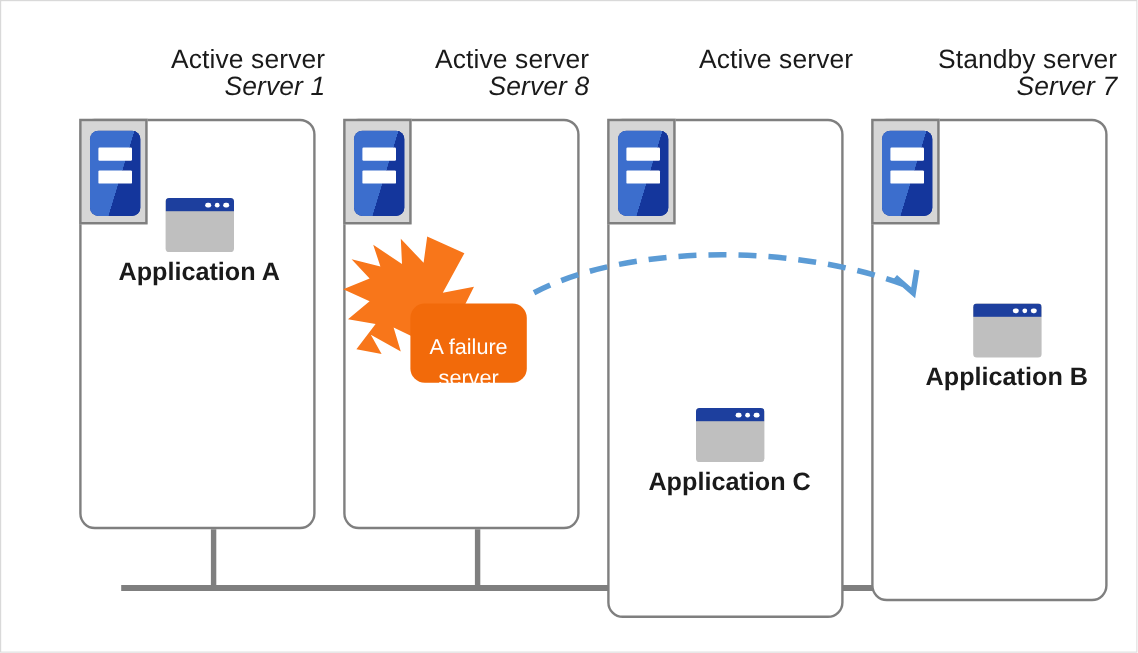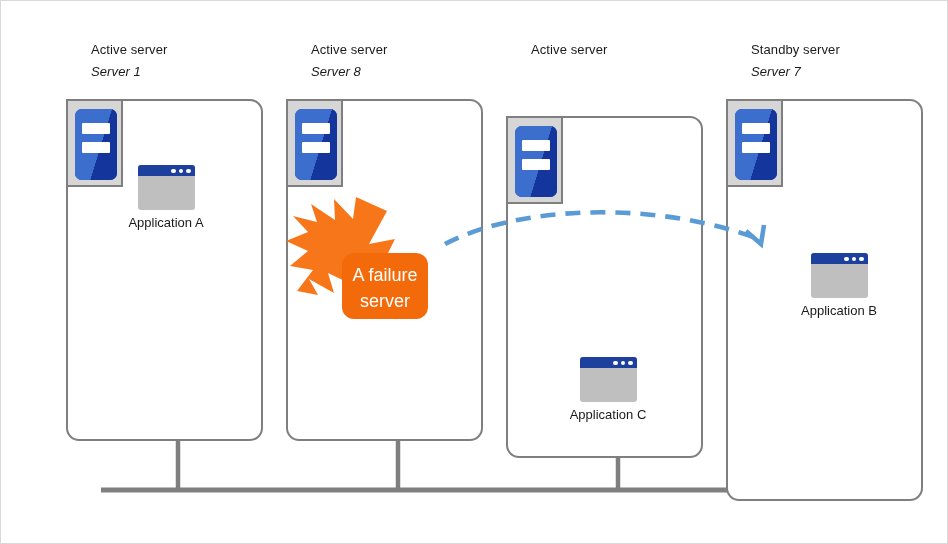--- a/index.html
+++ b/index.html
@@ -21,22 +21,22 @@
   }
   .svg-layer {
     position: absolute;
     left: 0;
     top: 0;
     width: 948px;
     height: 544px;
   }
   .col-title {
     position: absolute;
-    text-align: left;
-    font-size: 13px;
+    text-align: right;
+    font-size: 22px;
     color: #1a1a1a;
     line-height: 22px;
     letter-spacing: 0.1px;
     white-space: nowrap;
   }
   .col-title .t1 { display:block; }
   .col-title .t2 { display:block;font-style:italic; }
 
   .server-box {
     position: absolute;
@@ -109,35 +109,36 @@
     width: 4.5px;
     height: 4.5px;
     border-radius: 50%;
     background: #ffffff;
   }
   .app-win .d1 { right: 19px; }
   .app-win .d2 { right: 11.5px; }
   .app-win .d3 { right: 4px; }
   .app-label {
     margin-top: 5px;
-    font-size: 13px;
+    font-size: 21px;
     color: #1a1a1a;
     white-space: nowrap;
+    font-weight: bold;
   }
 
   .failure-badge {
     position: absolute;
     background: #f26a0a;
     border-radius: 12px;
     color: #ffffff;
     font-size: 18px;
     line-height: 26px;
     text-align: center;
-    padding: 9px 0 11px 0;
-    width: 86px;
+    padding: 23px 0 11px 0;
+    width: 97px;
     box-sizing: border-box;
   }
   .failure-badge span { display: block; }
 </style>
 </head>
 <body>
 
 <div id="canvas">
 
   <div class="col-title" style="left:90px; top:38px; width:180px;">
@@ -188,21 +189,21 @@
   <div class="server-box" style="left:285px; top:98px; width:197px; height:342px;">
     <div class="server-icon-wrap">
       <div class="server-icon-inner">
         <div class="lightwedge"></div>
         <div class="bar bar1"></div>
         <div class="bar bar2"></div>
       </div>
     </div>
   </div>
 
-  <div class="server-box" style="left:505px; top:98px; width:197px; height:342px;margin-top:17px;">
+  <div class="server-box" style="left:505px; top:98px; width:197px; height:416px;">
     <div class="server-icon-wrap">
       <div class="server-icon-inner">
         <div class="lightwedge"></div>
         <div class="bar bar1"></div>
         <div class="bar bar2"></div>
       </div>
     </div>
     <div class="app-item" style="left:20px; top:239px;">
       <div class="app-win">
         <div class="titlebar"></div>

